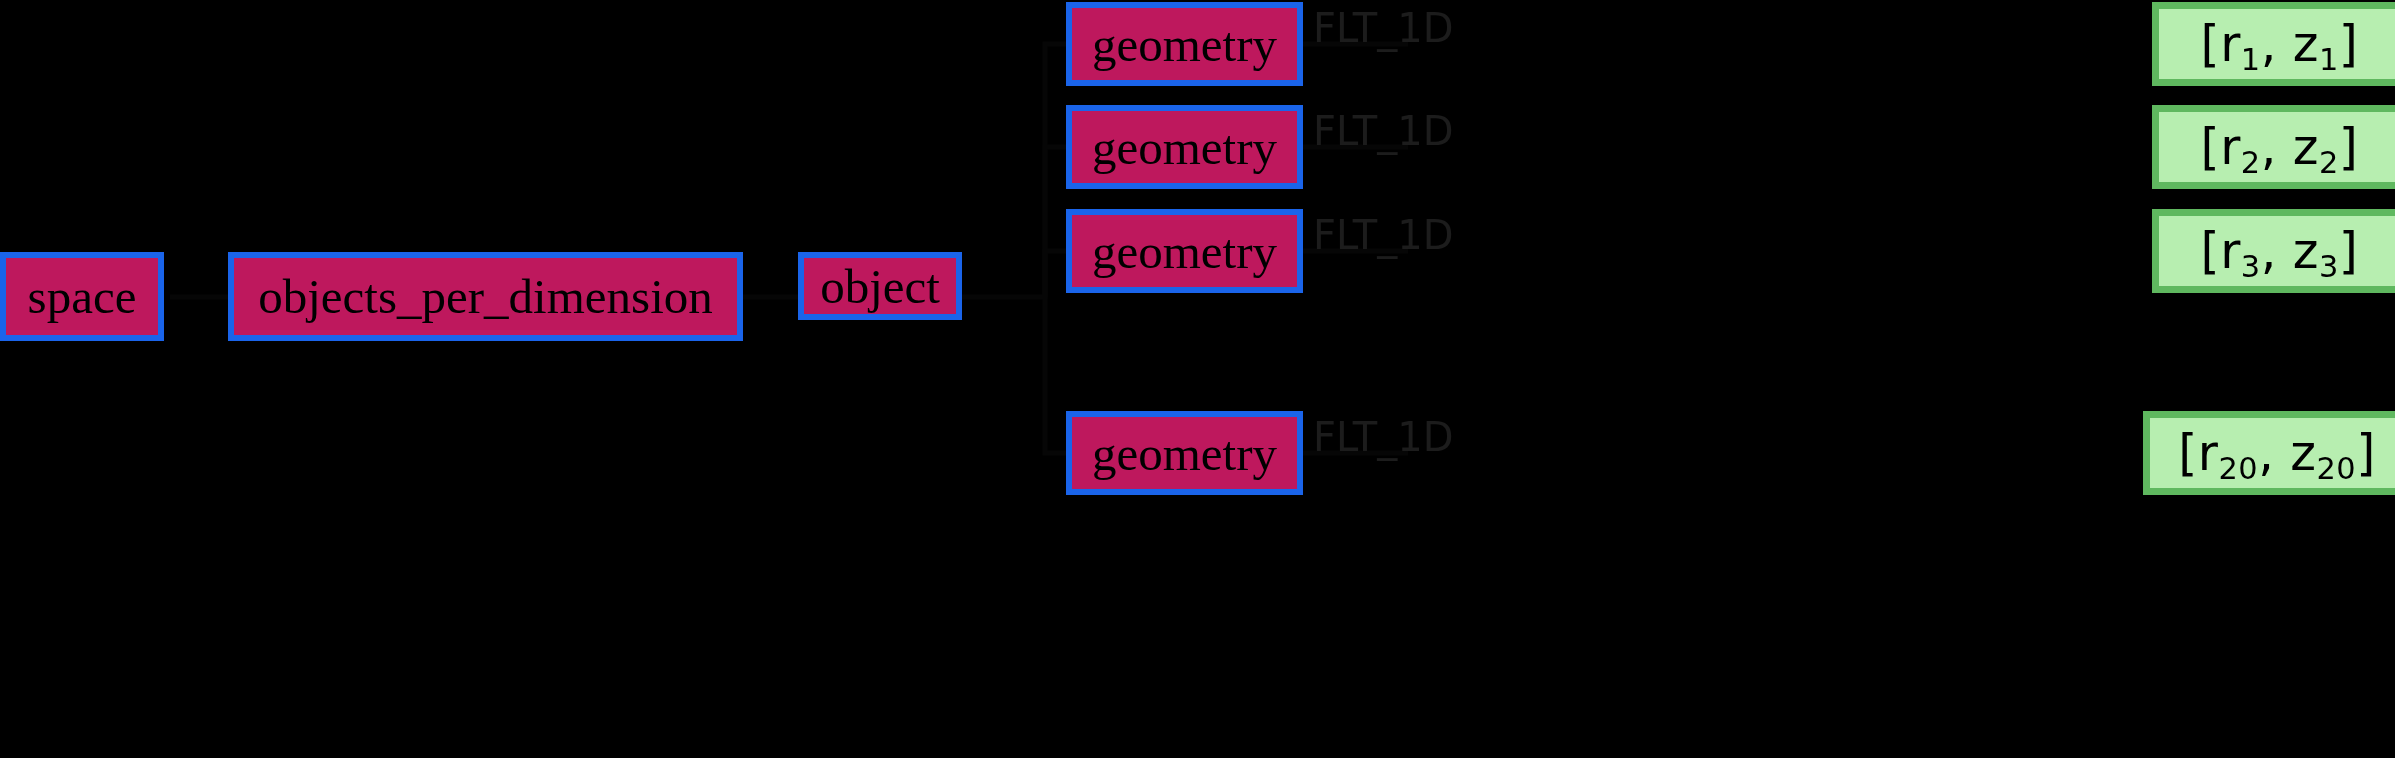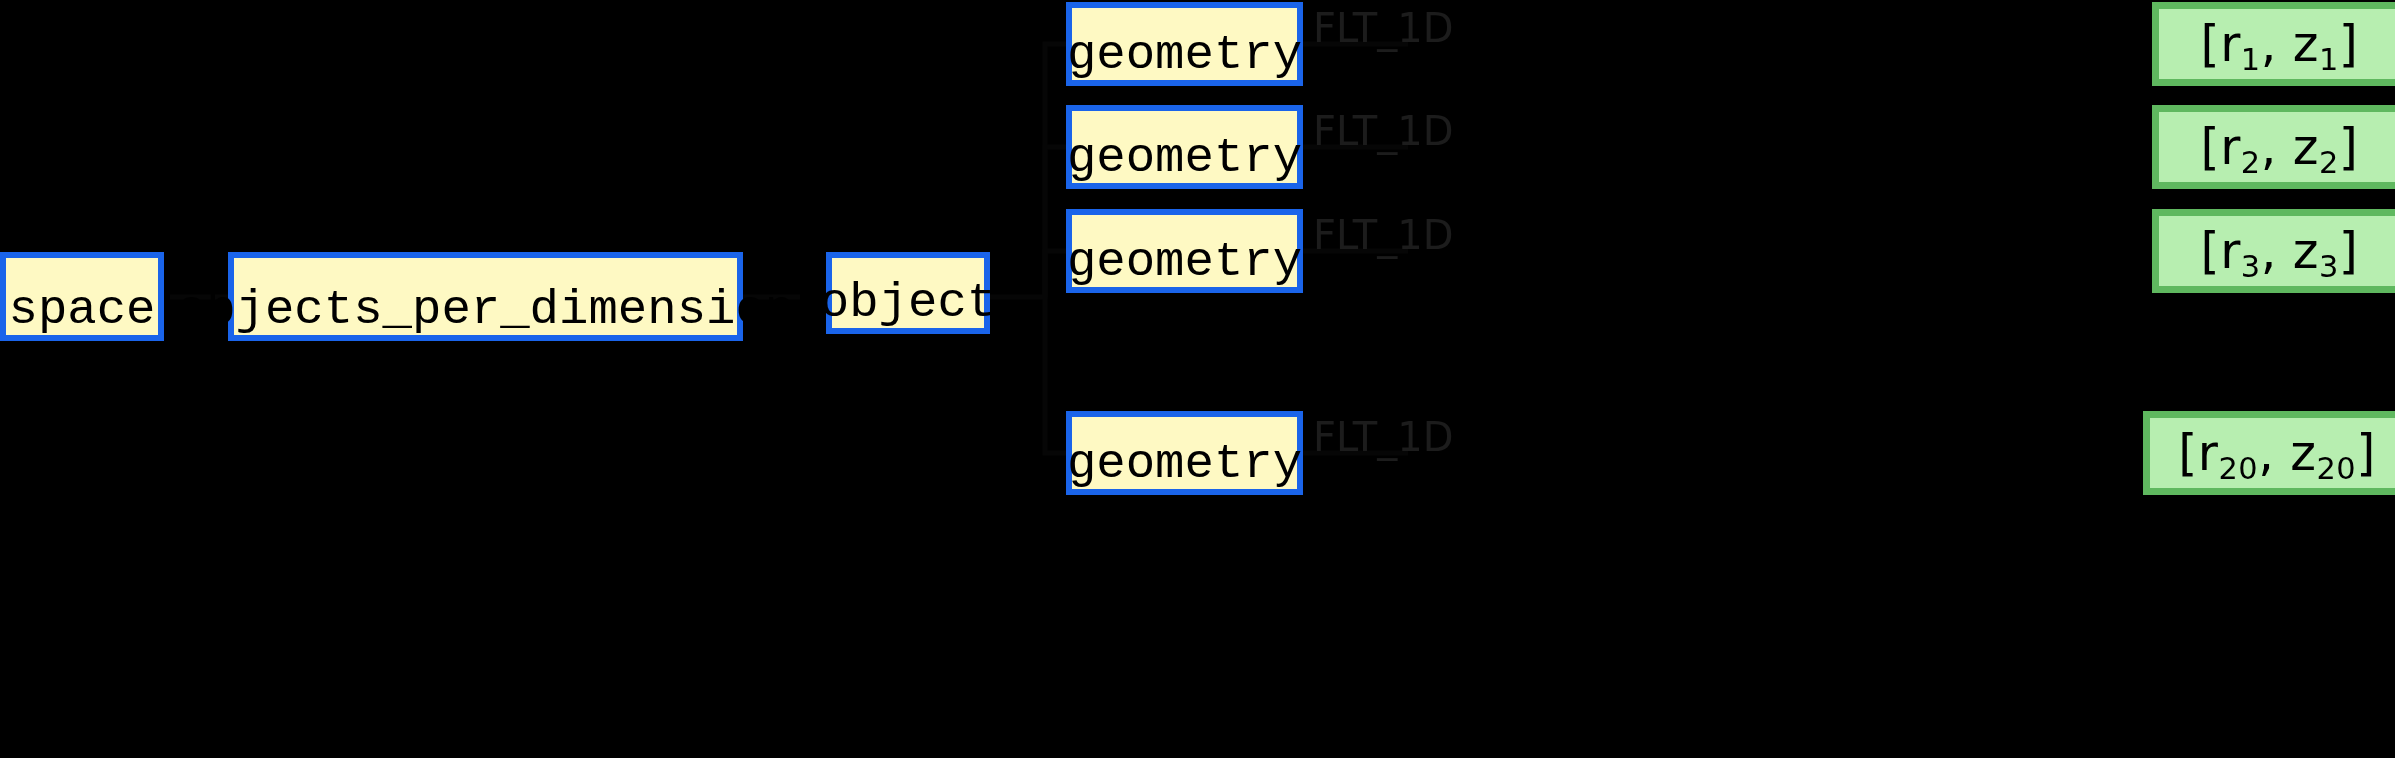--- a/index.html
+++ b/index.html
@@ -26,26 +26,25 @@
     position: absolute;
     box-sizing: border-box;
     display: flex;
     align-items: center;
     justify-content: center;
     white-space: nowrap;
     line-height: 1;
   }
 
   .node-blue {
-    background: #fef9c3;
+    background: #be185d;
     border: 6px solid #1a64ea;
     color: #000000;
     font-size: 49px;
-    font-family: Liberation Mono, monospace;
-    align-items: flex-end;
+    font-family: Liberation Serif, serif;
   }
 
   .node-green {
     background: #b7eeb0;
     border: 7px solid #5fb85f;
     color: #000000;
     font-size: 49px;
     font-family: "DejaVu Sans", sans-serif;
   }
 
@@ -100,21 +99,21 @@
   </svg>
 
   <div class="node node-blue" style="left:0px; top:252px; width:164px; height:89px;">
     <span class="nlabel">space</span>
   </div>
 
   <div class="node node-blue" style="left:228px; top:252px; width:515px; height:89px;">
     <span class="nlabel">objects_per_dimension</span>
   </div>
 
-  <div class="node node-blue" style="left:798px; top:252px; width:164px; height:82px;margin-left:28px;">
+  <div class="node node-blue" style="left:798px; top:252px; width:164px; height:68px;">
     <span class="nlabel">object</span>
   </div>
 
   <div class="node node-blue" style="left:1066px; top:2px; width:237px; height:84px;">
     <span class="nlabel">geometry</span>
   </div>
 
   <div class="node node-blue" style="left:1066px; top:105px; width:237px; height:84px;">
     <span class="nlabel">geometry</span>
   </div>

